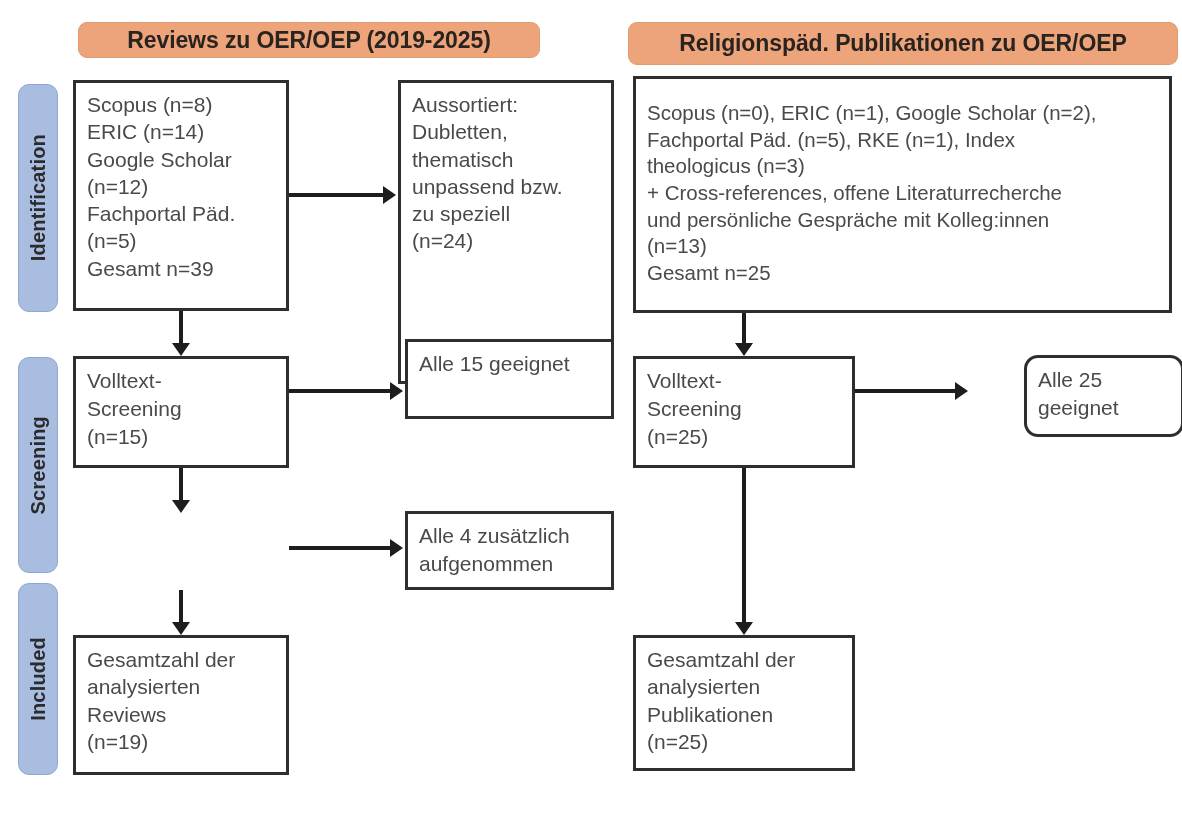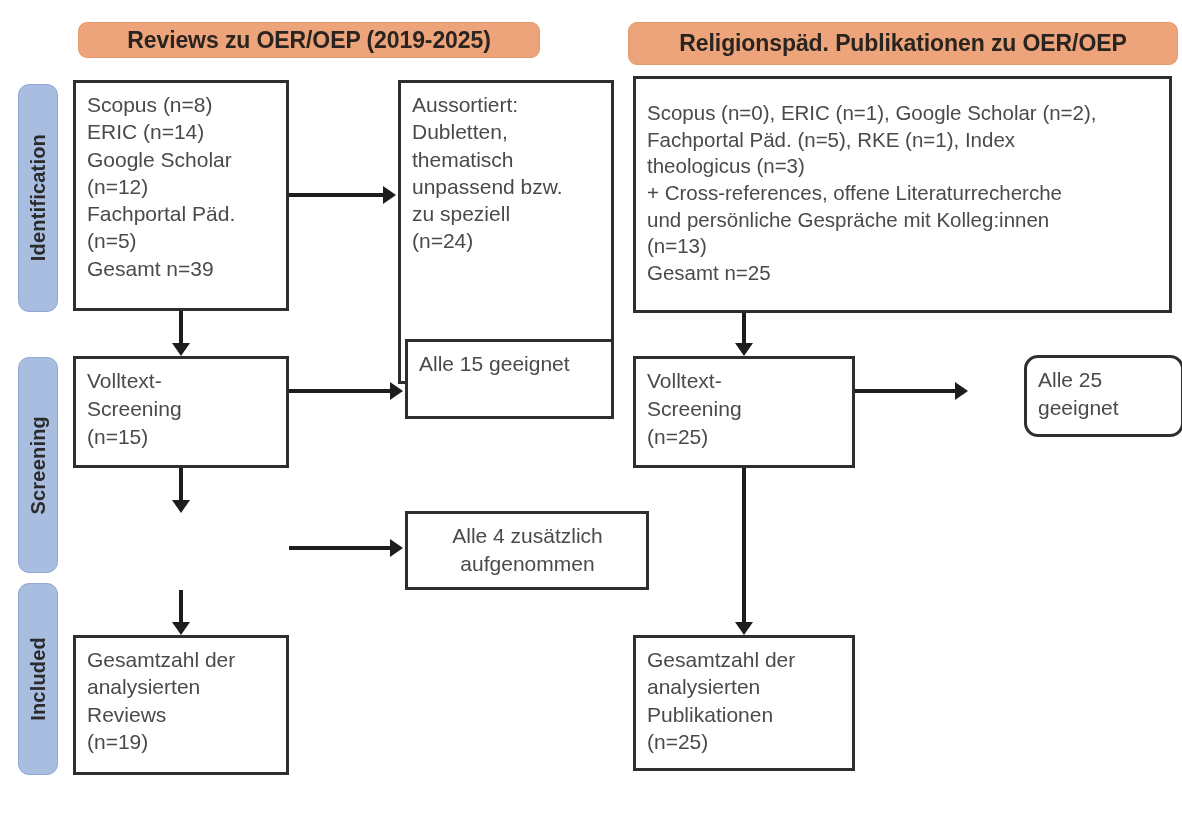--- a/index.html
+++ b/index.html
@@ -156,21 +156,21 @@
 
   <div class="box compact" style="left:405px; top:339px; width:209px; height:80px;">Alle 15 geeignet</div>
 
   <div class="conn-h" style="left:289px; top:389px; width:101px;"></div>
   <div class="arrow-right" style="left:390px; top:382px;"></div>
 
   <div class="conn-v" style="left:179px; top:468px; height:32px;"></div>
   <div class="arrow-down" style="left:172px; top:500px;"></div>
 
 
-  <div class="box compact" style="left:405px; top:511px; width:244px; height:79px;text-align:center;">Alle 4 zusätzlich
+  <div class="box compact" style="left:405px; top:511px; width:209px; height:79px;">Alle 4 zusätzlich
 aufgenommen</div>
 
   <div class="conn-h" style="left:289px; top:546px; width:101px;"></div>
   <div class="arrow-right" style="left:390px; top:539px;"></div>
 
   <div class="conn-v" style="left:179px; top:590px; height:32px;"></div>
   <div class="arrow-down" style="left:172px; top:622px;"></div>
 
   <div class="box" style="left:73px; top:635px; width:216px; height:140px;">Gesamtzahl der
 analysierten

